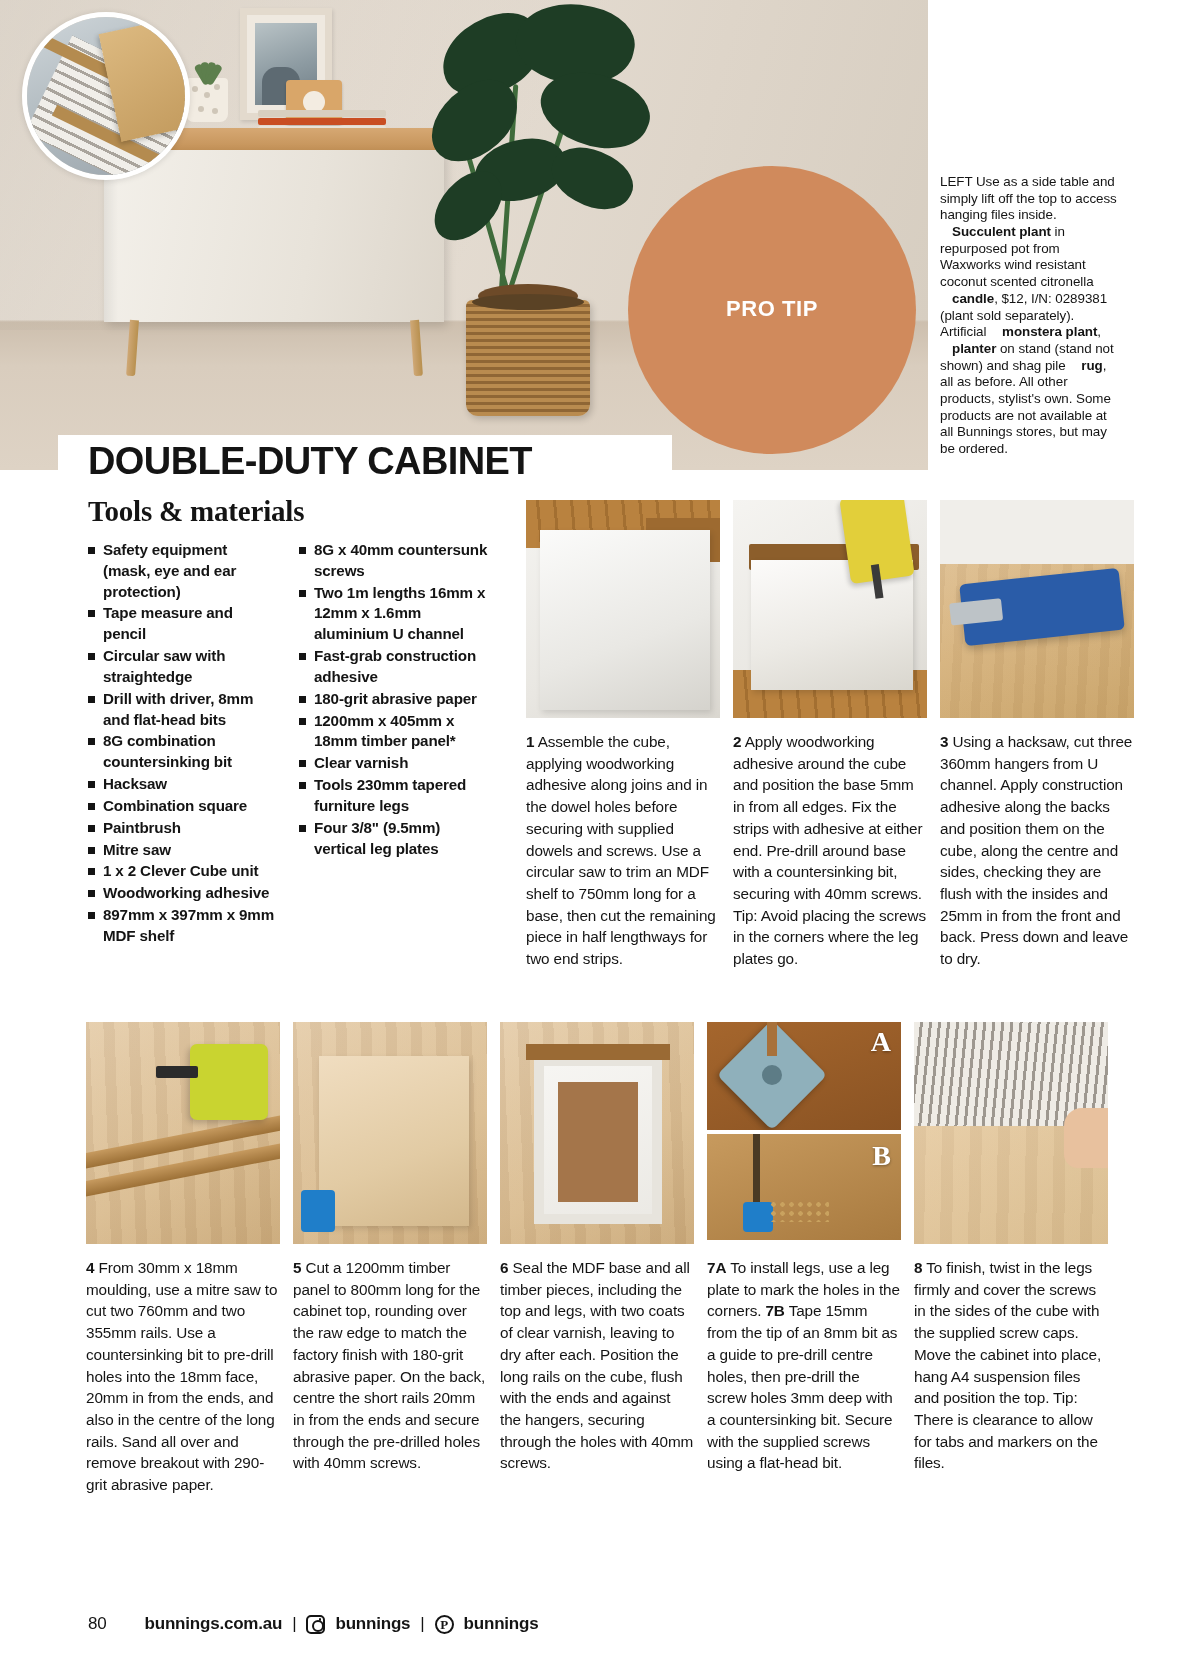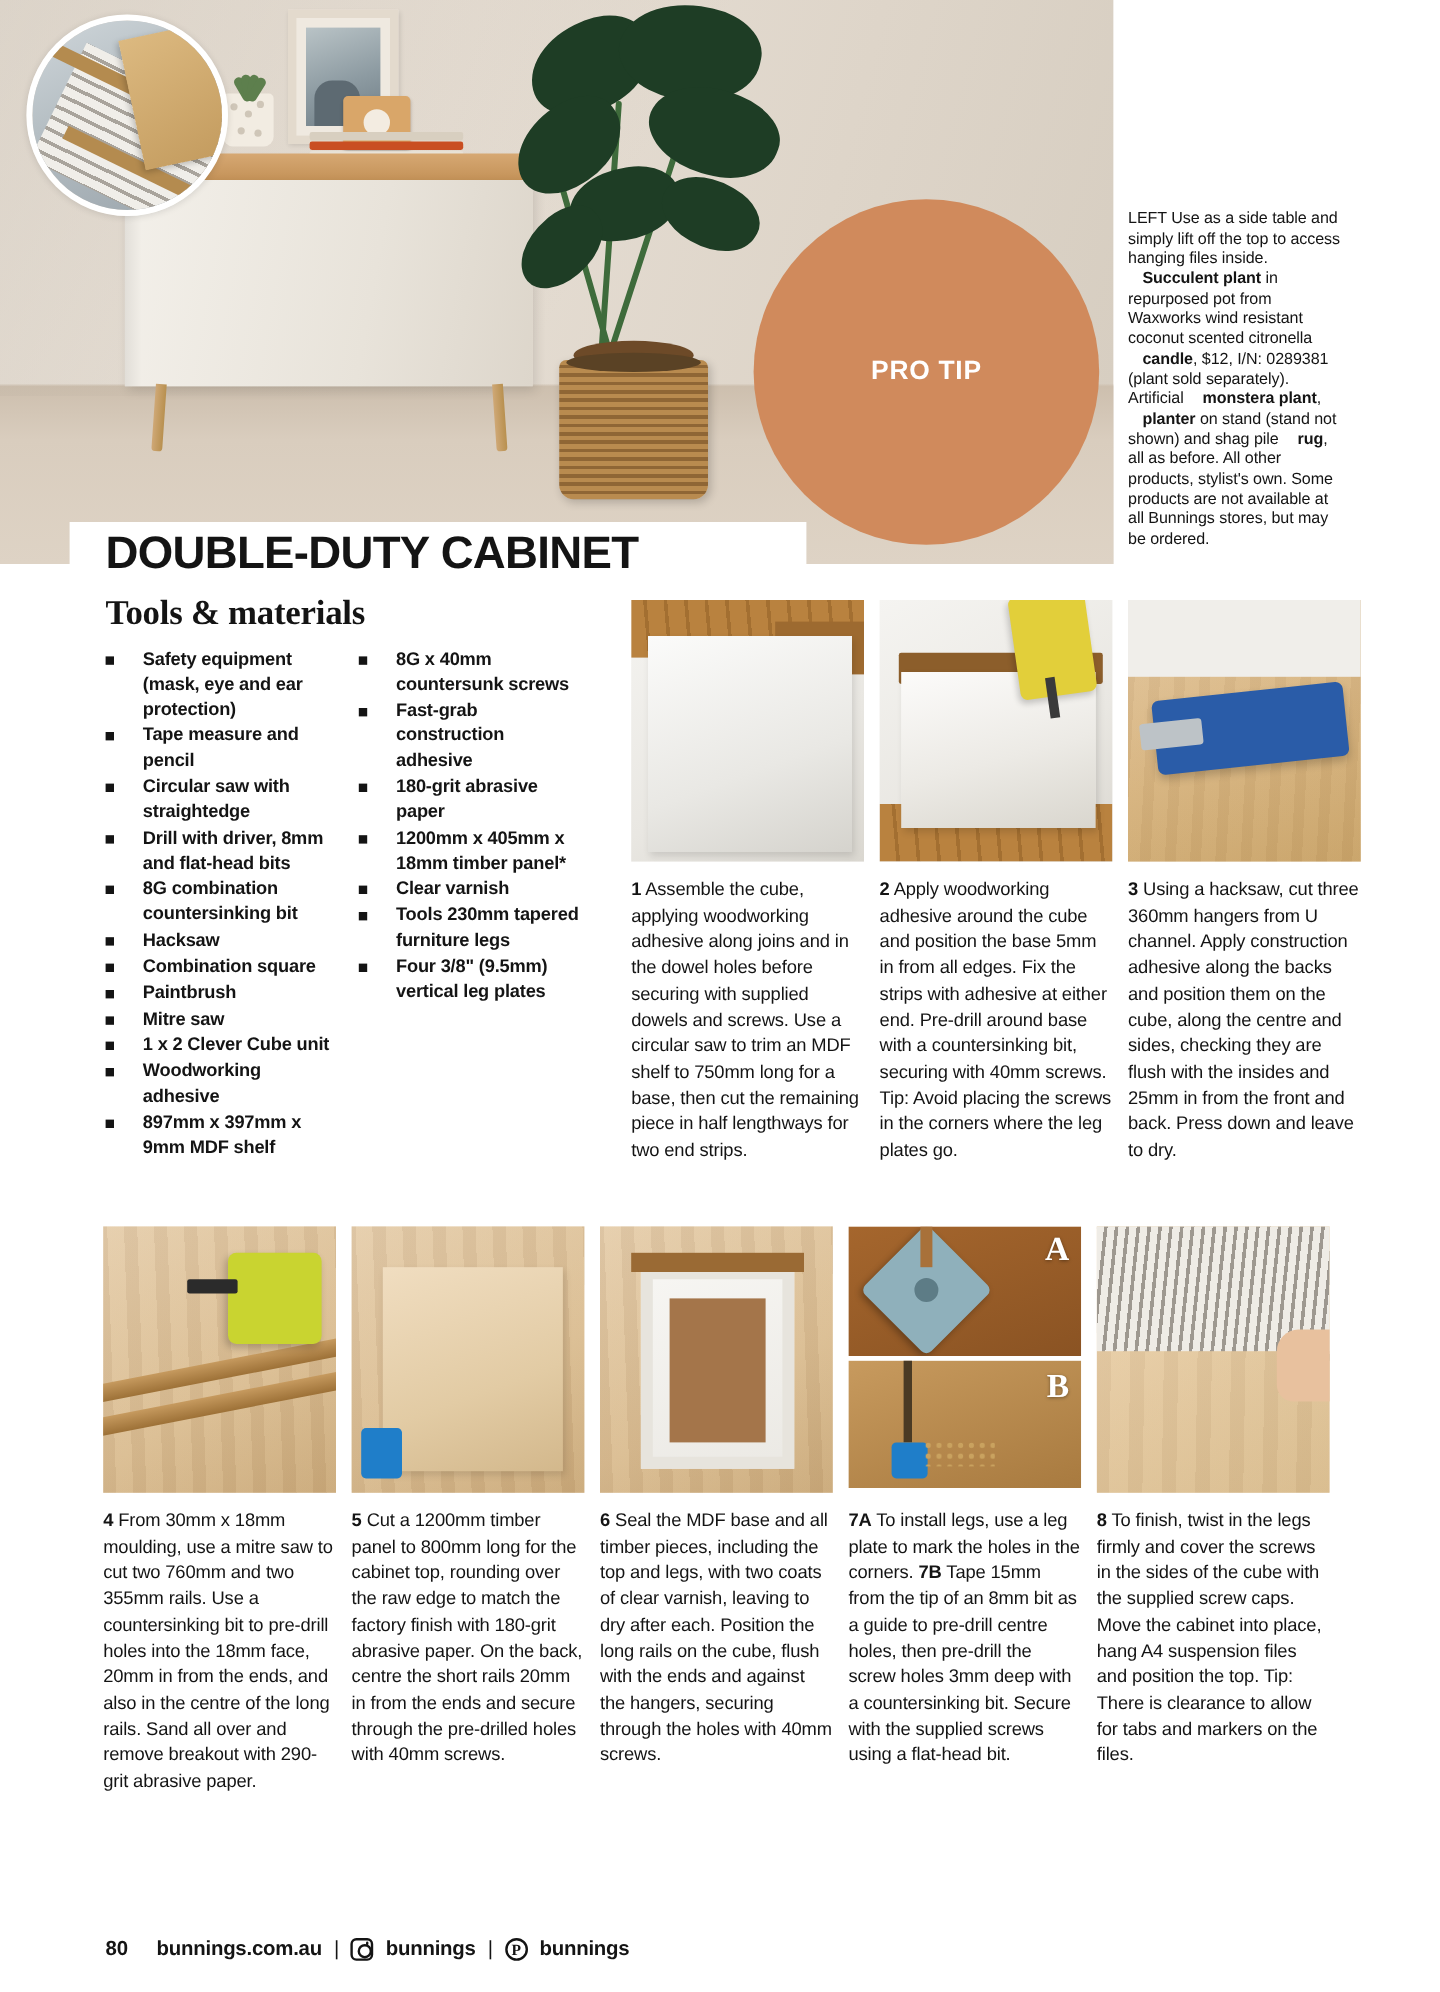--- a/index.html
+++ b/index.html
@@ -90,21 +90,21 @@
 
   
   .titleband{position:absolute;left:58px;top:435px;width:614px;height:52px;background:#fff;}
   .pagetitle{position:absolute;left:88px;top:440px;font-size:38px;font-weight:bold;letter-spacing:-.6px;}
 
   
   .toolshead{position:absolute;left:88px;top:495px;font-size:29px;
     font-family:"Liberation Serif", serif;font-weight:bold;letter-spacing:-.2px;}
   .toolscols{position:absolute;left:88px;top:540px;width:400px;display:flex;gap:22px;}
   .tcol{width:190px;}
-  .titem{display:flex;gap:24px;font-size:15.2px;font-weight:bold;line-height:1.37;margin-bottom:1px;letter-spacing:-.15px;}
+  .titem{display:flex;gap:8px;font-size:15.2px;font-weight:bold;line-height:1.37;margin-bottom:1px;letter-spacing:-.15px;}
   .bullet{flex:0 0 auto;width:7px;height:7px;background:#141414;margin-top:7px;}
 
   
   .grid{position:absolute;display:flex;gap:13px;}
   .g1{left:514px;top:500px;width:608px;margin-left:12px;}
   .g2{left:86px;top:1022px;width:1036px;}
   .col{width:194px;}
   .shot{width:100%;height:218px;overflow:hidden;position:relative;background:#d9d2c6;}
   .shot.tall{height:222px;}
   .cap{font-size:15.3px;line-height:1.42;margin-top:13px;letter-spacing:-.12px;}
@@ -173,21 +173,21 @@
   .p8-files{position:absolute;left:0;top:0;width:100%;height:112px;
     background:repeating-linear-gradient(96deg,#efece6 0 6px,#9e9890 6px 9px);}
   .p8-lid{position:absolute;left:0;top:104px;width:100%;height:118px;
     background:repeating-linear-gradient(91deg,rgba(150,110,68,.1) 0 12px,rgba(225,195,155,.1) 12px 28px),
                linear-gradient(150deg,#e9d0aa,#d9bd8f);}
   .hand{position:absolute;left:150px;top:86px;width:52px;height:60px;background:#e8c19e;border-radius:18px 6px 10px 14px;}
 
   
   .footer{position:absolute;left:88px;top:1614px;display:flex;align-items:center;gap:10px;
     font-size:17px;font-weight:bold;letter-spacing:-.2px;}
-  .pg{font-size:17px;font-weight:bold;margin-right:14px;}
+  .pg{font-size:17px;font-weight:normal;margin-right:28px;}
   .sep{font-weight:normal;}
   .ig{width:19px;height:19px;border:2.2px solid #141414;border-radius:5px;position:relative;display:inline-block;}
   .ig:before{content:"";position:absolute;left:3.4px;top:3.4px;width:8px;height:8px;border:2px solid #141414;border-radius:50%;}
   .ig:after{content:"";position:absolute;right:2px;top:1.5px;width:2.6px;height:2.6px;background:#141414;border-radius:50%;}
   .pin{width:19px;height:19px;border:2.2px solid #141414;border-radius:50%;position:relative;display:inline-block;
     font-family:"Liberation Serif",serif;font-size:13px;line-height:15px;text-align:center;font-weight:bold;}
 </style>
 </head>
 <body>
 
@@ -304,20 +304,24 @@
         <span>897mm x 397mm x 9mm MDF shelf</span>
       </div>
   </div>
   <div class="tcol">
     <div class="titem">
         <span class="bullet"></span>
         <span>8G x 40mm countersunk screws</span>
       </div>
     <div class="titem">
         <span class="bullet"></span>
+        <span>Two 1m lengths 16mm x 12mm x 1.6mm aluminium U channel</span>
+      </div>
+    <div class="titem">
+        <span class="bullet"></span>
         <span>Fast-grab construction adhesive</span>
       </div>
     <div class="titem">
         <span class="bullet"></span>
         <span>180-grit abrasive paper</span>
       </div>
     <div class="titem">
         <span class="bullet"></span>
         <span>1200mm x 405mm x 18mm timber panel*</span>
       </div>

